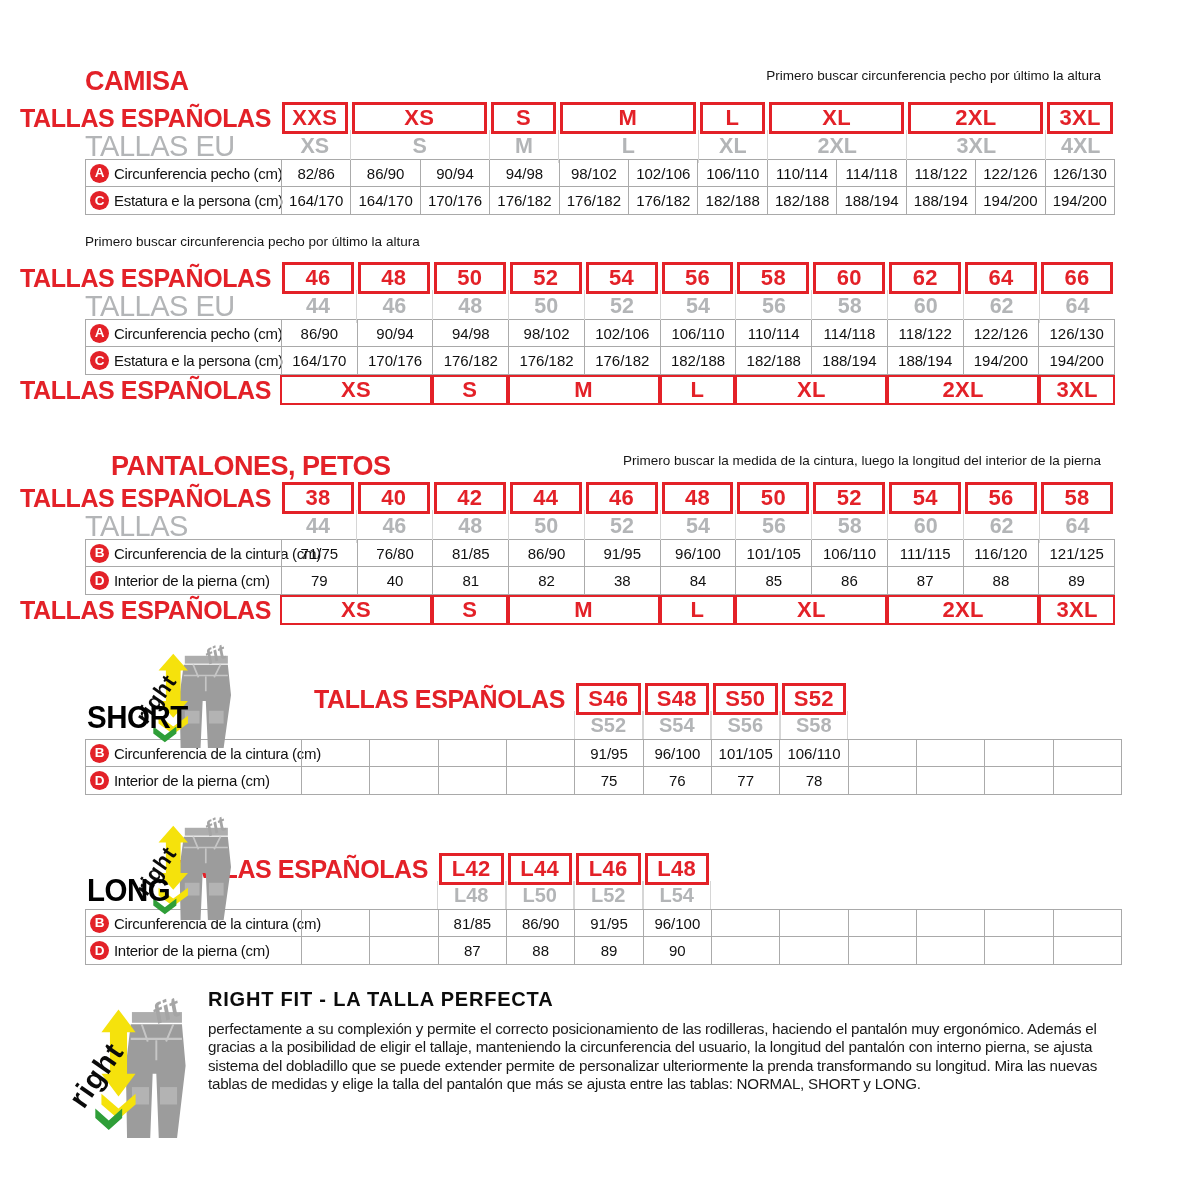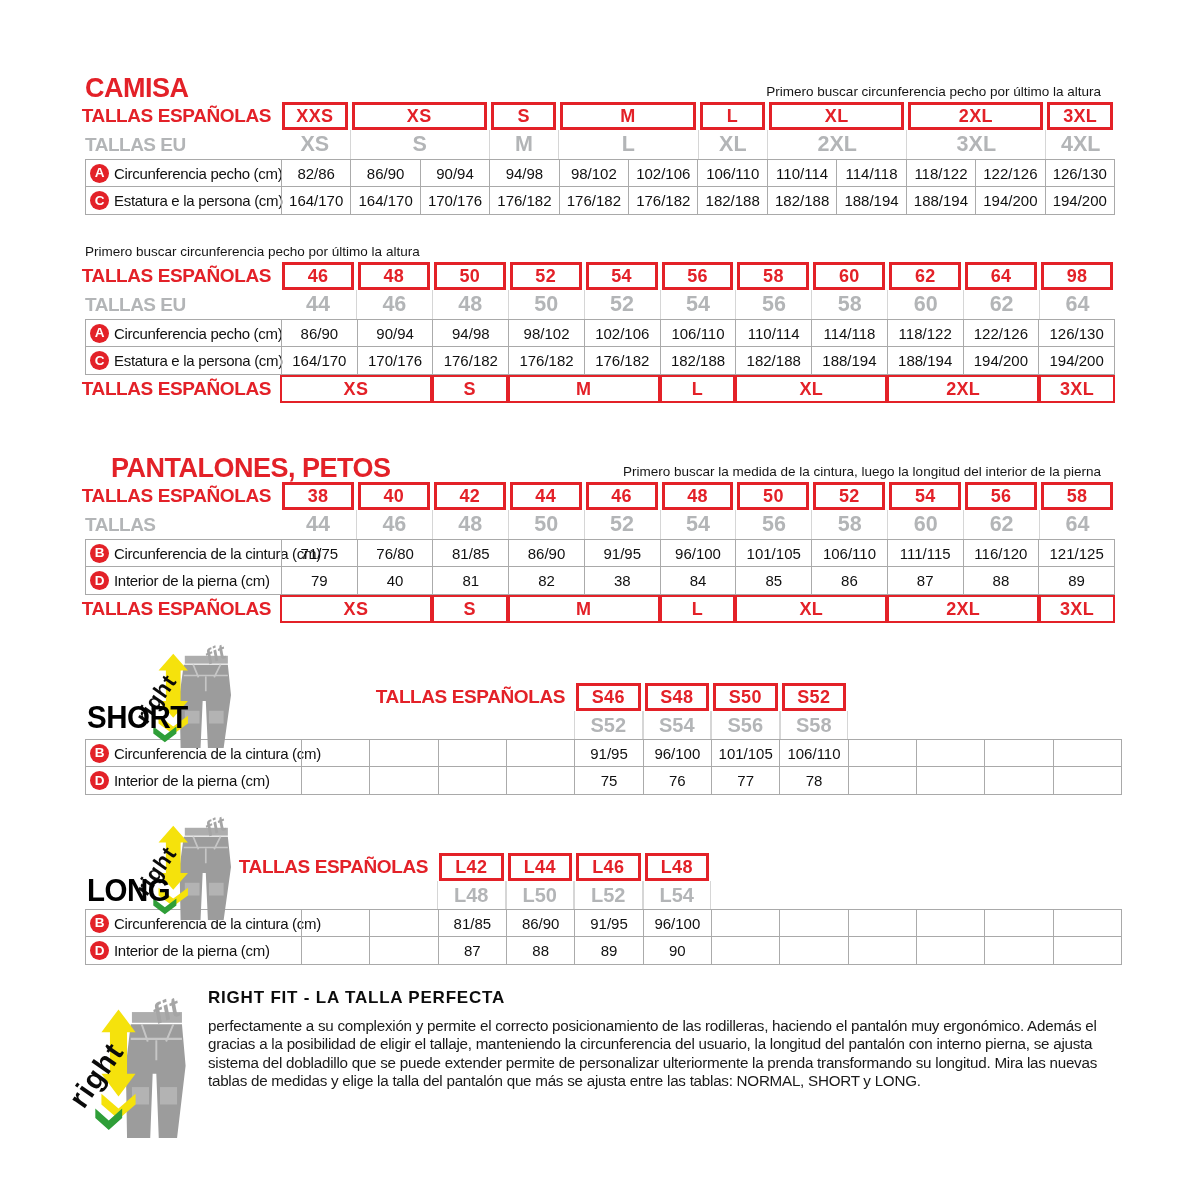--- a/index.html
+++ b/index.html
@@ -2,42 +2,42 @@
 <html><head>
 <meta charset="utf-8">
 <style>
   * { margin:0; padding:0; box-sizing:border-box; }
   html,body { background:#ffffff; }
   body { width:1200px; height:1200px; font-family:"Liberation Sans", sans-serif; position:relative; overflow:hidden; }
   .page { position:absolute; inset:0; background:#fff; }
   .section { position:absolute; }
 
   
-  .title-row { display:flex; justify-content:space-between; align-items:flex-end; }
+  .title-row { display:flex; justify-content:space-between; }
   .sec-title { color:var(--red); font-weight:bold; font-size:27px; letter-spacing:-0.5px; line-height:1; transform:scaleY(1.03); transform-origin:left bottom; white-space:nowrap; }
   .note { font-size:13.5px; color:#151515; padding-right:14px; padding-bottom:3px; white-space:nowrap; }
 
   
   .g12 { display:grid; grid-template-columns:195px repeat(12, 1fr); }
   .g11 { display:grid; grid-template-columns:195px repeat(11, 1fr); }
   .gs  { display:grid; grid-template-columns:215px repeat(12, 1fr); }
 
   .redrow  { height:28px; }
   .eurow   { height:29px; }
   .trow    { height:28px; border:1.5px solid #a9a9a9; }
   .trow + .trow { border-top:none; }
   .grayrow { height:28px; }
 
   :root, .page { --red:#e32128; --gray:#b3b5b7; --lt:#d6d6d6; }
 
-  .red-label { display:flex; align-items:center; justify-content:flex-end; padding-right:9px; color:var(--red); font-weight:bold; font-size:19px; letter-spacing:-0.4px; white-space:nowrap; }
-  .redbox { border:3px solid var(--red); margin:0 2px; display:flex; align-items:center; justify-content:center; color:var(--red); font-weight:bold; font-size:18px; letter-spacing:0.3px; }
+  .red-label { display:flex; align-items:center; justify-content:flex-end; padding-right:9px; color:var(--red); font-weight:bold; font-size:25px; letter-spacing:-0.4px; white-space:nowrap; }
+  .redbox { border:3px solid var(--red); margin:0 2px; display:flex; align-items:center; justify-content:center; color:var(--red); font-weight:bold; font-size:22px; letter-spacing:0.3px; }
   .redbox.joined { margin:0; border-width:2.5px; }
 
-  .eu-label { display:flex; align-items:center; color:var(--gray); font-weight:bold; font-size:19px; letter-spacing:-0.5px; white-space:nowrap; }
+  .eu-label { display:flex; align-items:center; color:var(--gray); font-weight:normal; font-size:29px; letter-spacing:-0.5px; white-space:nowrap; }
   .eu-cell { display:flex; align-items:center; justify-content:center; color:var(--gray); font-weight:bold; font-size:21.5px; border-left:1.5px solid var(--lt); }
   .eu-cell.nb { border-left:none; }
 
   .gray-cell { display:flex; align-items:center; justify-content:center; color:var(--gray); font-weight:bold; font-size:20px; border-left:1.5px solid var(--lt); border-right:1.5px solid var(--lt); }
 
   .trow > div { display:flex; align-items:center; justify-content:center; font-size:15px; color:#101010; }
   .trow > div + div { border-left:1px solid #ababab; }
   .rowlabel { justify-content:flex-start !important; gap:5px; padding-left:4px; font-size:13.8px; letter-spacing:-0.3px; white-space:nowrap; }
   .badge { width:19px; height:19px; min-width:19px; border-radius:50%; background:var(--red); color:#fff; font-weight:bold; font-size:13.5px; display:flex; align-items:center; justify-content:center; line-height:1; }
 
@@ -51,21 +51,21 @@
   .logo-right { font-weight:bold; color:#0a0a0a; transform:rotate(-55deg); transform-origin:0 50%; }
   .logo-fit { font-style:italic; font-weight:bold; color:#a5a5a5; transform:rotate(-22deg); transform-origin:0 50%; }
   .fitlogo.small { width:105px; height:110px; }
   .fitlogo.small .logo-right { left:-6px; top:66px; font-size:22px; letter-spacing:1px; }
   .fitlogo.small .logo-fit { left:59px; top:3px; font-size:21px; }
   .fitlogo.big { width:122px; height:150px; }
   .fitlogo.big .logo-right { left:-12px; top:94px; font-size:29px; letter-spacing:1.5px; }
   .fitlogo.big .logo-fit { left:66px; top:6px; font-size:28px; }
 
   
-  .rf-heading { font-weight:bold; font-size:17px; color:#0c0c0c; letter-spacing:0.8px; white-space:nowrap; }
+  .rf-heading { font-weight:bold; font-size:20px; color:#0c0c0c; letter-spacing:0.8px; white-space:nowrap; }
   .rf-par { margin-top:9px; }
   .rf-line { font-size:15.2px; color:#1a1a1a; line-height:18.4px; letter-spacing:-0.25px; white-space:nowrap; }
 </style>
 </head>
 <body>
 
 <div class="page">
 
   <div class="section" style="top:68px;left:85px;width:1030px;">
     <div class="title-row" style="height:34px;">
@@ -141,21 +141,21 @@
       <div class="redbox">46</div>
       <div class="redbox">48</div>
       <div class="redbox">50</div>
       <div class="redbox">52</div>
       <div class="redbox">54</div>
       <div class="redbox">56</div>
       <div class="redbox">58</div>
       <div class="redbox">60</div>
       <div class="redbox">62</div>
       <div class="redbox">64</div>
-      <div class="redbox">98</div>
+      <div class="redbox">66</div>
     </div>
     <div class="g11 eurow">
       <div class="eu-label">TALLAS EU</div>
       <div class="eu-cell nb">44</div>
       <div class="eu-cell">46</div>
       <div class="eu-cell">48</div>
       <div class="eu-cell">50</div>
       <div class="eu-cell">52</div>
       <div class="eu-cell">54</div>
       <div class="eu-cell">56</div>

